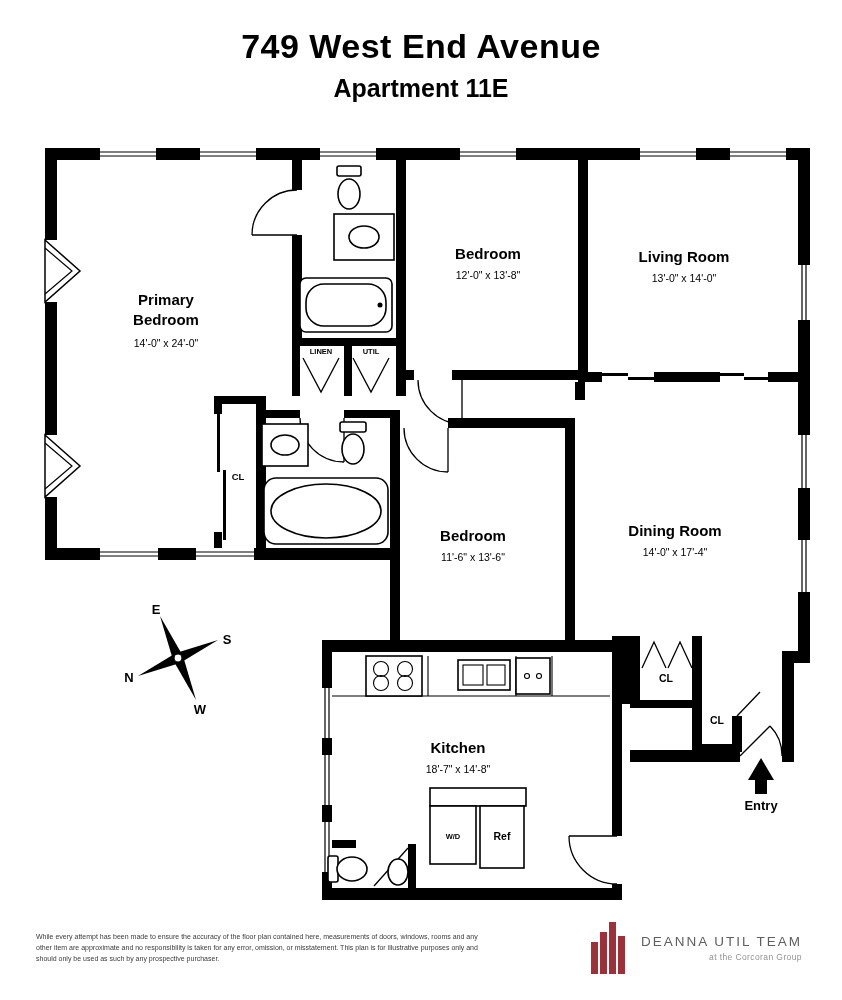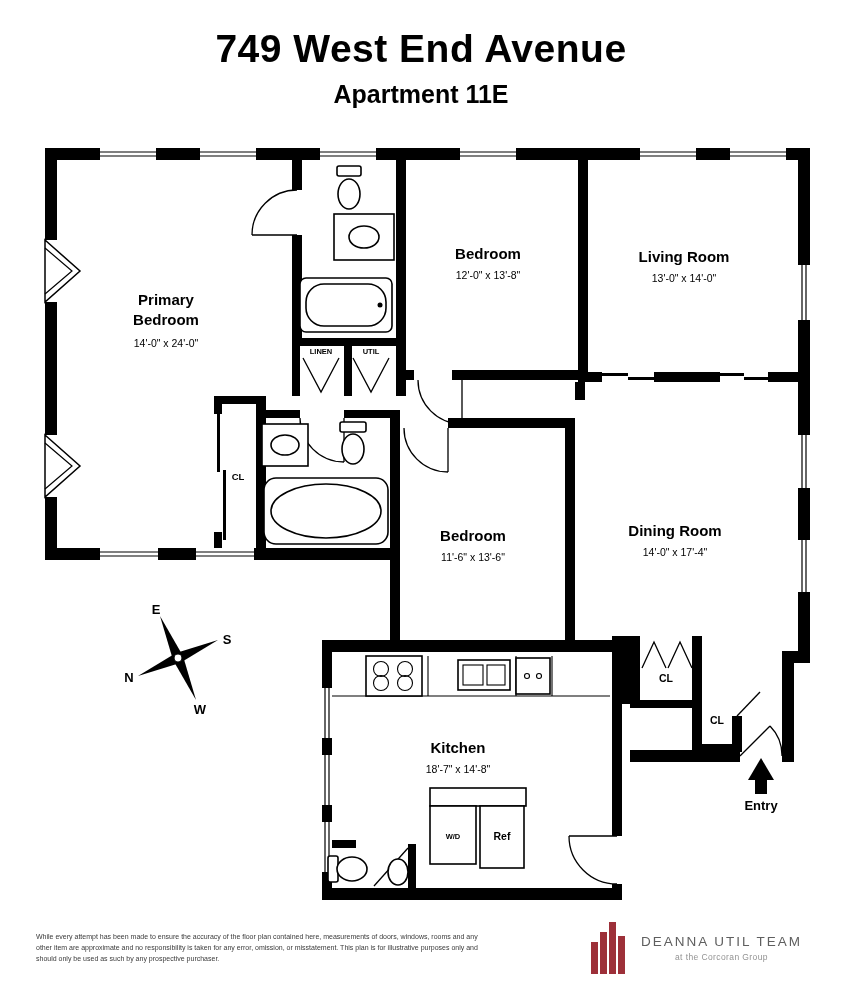--- a/index.html
+++ b/index.html
@@ -1,40 +1,40 @@
 <!DOCTYPE html>
 <html><head>
 <meta charset="utf-8">
 <style>
   html,body{margin:0;padding:0;background:#fff;}
   .page{position:relative;width:842px;height:1000px;background:#fff;overflow:hidden;
         font-family:"Liberation Sans",sans-serif;color:#000;}
   .header{position:absolute;top:28px;left:0;right:0;text-align:center;}
-  .title{font-size:39px;font-weight:bold;letter-spacing:.5px;line-height:1.1;}
+  .title{font-size:34px;font-weight:bold;letter-spacing:.5px;line-height:1.1;}
   .subtitle{font-size:25px;font-weight:bold;margin-top:9px;}
   svg.plan{position:absolute;left:0;top:0;}
   .wall{fill:#000;}
   .winline{stroke:#000;stroke-width:1.2;fill:none;}
   .door{stroke:#000;stroke-width:1.3;fill:none;}
   .fix{stroke:#000;stroke-width:1.6;fill:#fff;}
   .thin{stroke:#000;stroke-width:1.1;fill:none;}
   text{fill:#000;}
   .room-name{font:bold 15px "Liberation Sans",sans-serif;text-anchor:middle;}
   .room-dims{font:10.5px "Liberation Sans",sans-serif;text-anchor:middle;}
   .lbl-xs{font:bold 7.5px "Liberation Sans",sans-serif;text-anchor:middle;}
   .lbl-s{font:bold 9.5px "Liberation Sans",sans-serif;text-anchor:middle;}
   .lbl-m{font:bold 10.5px "Liberation Sans",sans-serif;text-anchor:middle;}
   .lbl-entry{font:600 13px "Liberation Sans",sans-serif;text-anchor:middle;}
   .lbl-compass{font:600 13px "Liberation Sans",sans-serif;text-anchor:middle;}
   .disclaimer{position:absolute;left:36px;top:931px;width:452px;font-size:7px;
               line-height:1.6;color:#3a3a3a;}
   .brand{position:absolute;right:40px;top:922px;display:flex;align-items:center;gap:10px;}
   .brand-text{text-align:right;}
   .brand-name{font-size:13.5px;letter-spacing:2px;color:#5f5f5f;}
-  .brand-tagline{font-size:8.5px;letter-spacing:.4px;color:#939393;margin-top:3px;text-align:center;}
+  .brand-tagline{font-size:8.5px;letter-spacing:.4px;color:#939393;margin-top:3px;}
 </style>
 </head>
 <body>
 
 <div class="page">
 
   <div class="header">
     <div class="title">749 West End Avenue</div>
     <div class="subtitle">Apartment 11E</div>
   </div>

